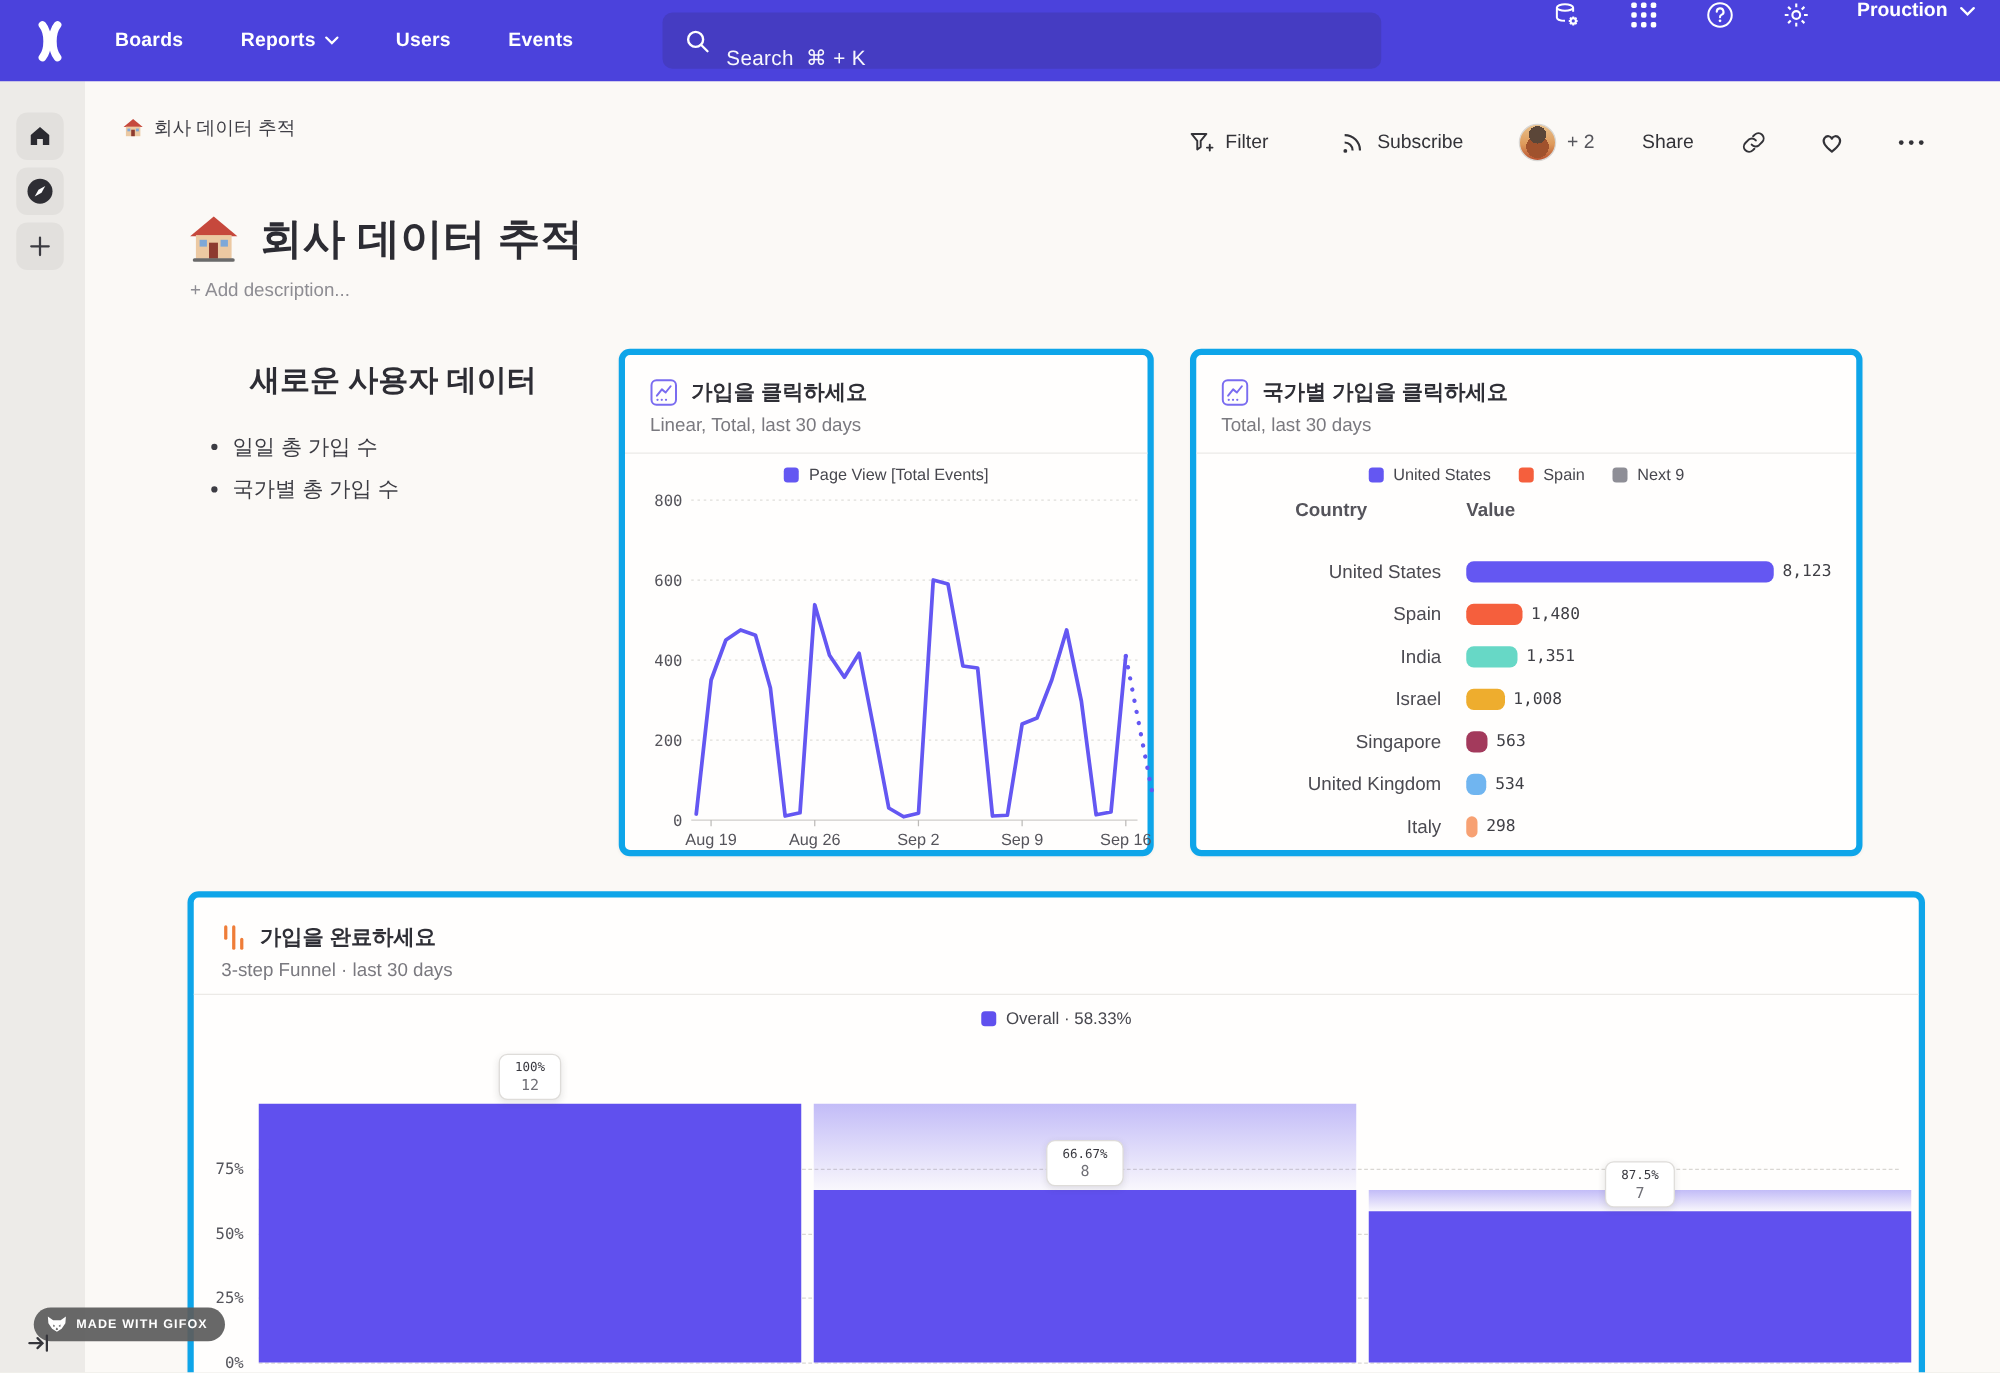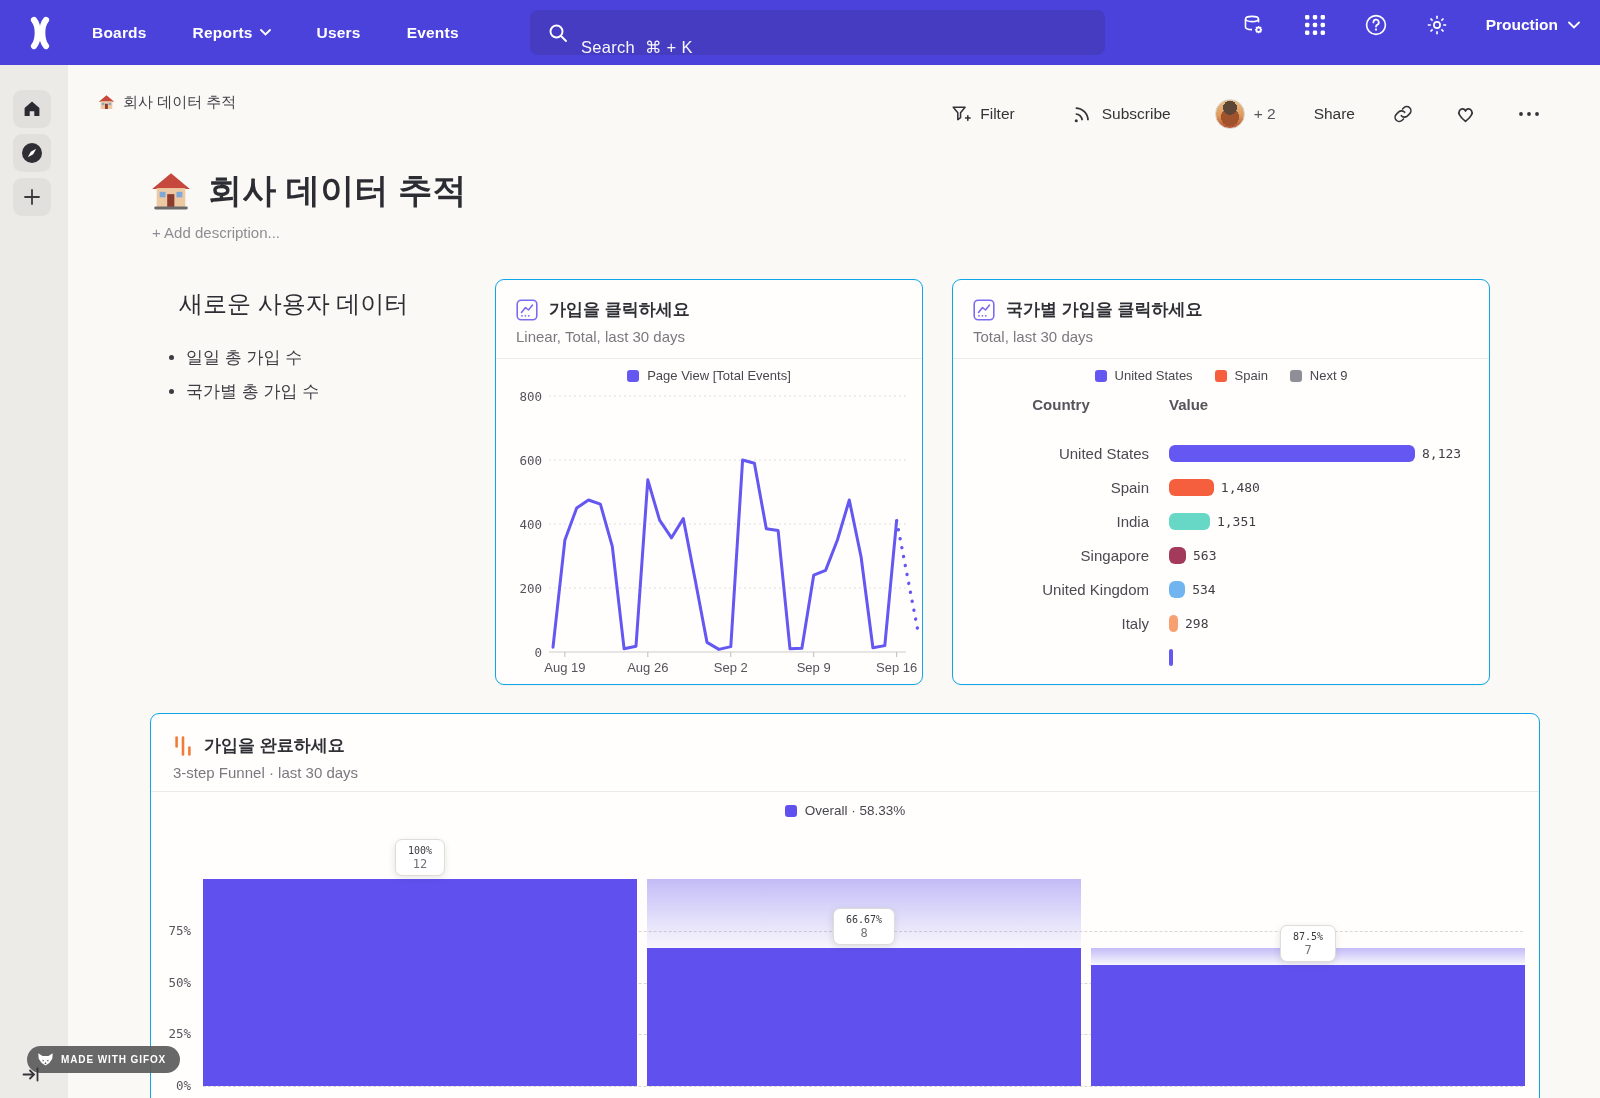--- a/index.html
+++ b/index.html
@@ -10,21 +10,21 @@
 
   
   .topnav{position:absolute;left:0;top:0;width:1600px;height:65px;background:#4b42dc;z-index:30;
     display:flex;align-items:center;}
   .nav-logo{position:absolute;left:22px;top:15px;width:36px;height:36px;}
   .nav-menu{position:absolute;left:92px;top:0;height:65px;display:flex;align-items:center;gap:46px;}
   .nav-item{color:#fff;font-size:15.5px;font-weight:600;letter-spacing:.2px;display:flex;align-items:center;gap:7px;cursor:pointer;}
   .searchbar{position:absolute;left:530px;top:10px;width:575px;height:45px;background:#453cc2;border-radius:8px;
     display:flex;align-items:center;padding:0 18px;gap:13px;}
   .searchbar .ph{color:rgba(255,255,255,.96);font-size:16.5px;font-weight:500;letter-spacing:.3px;margin-top:29px;}
-  .nav-right{position:absolute;right:20px;top:0;height:50px;display:flex;align-items:center;gap:37px;}
+  .nav-right{position:absolute;right:20px;top:0;height:50px;display:flex;align-items:flex-start;gap:37px;}
   .nav-icon{width:24px;height:24px;display:flex;align-items:center;justify-content:center;cursor:pointer;}
   .nav-project{color:#fff;font-size:15.5px;font-weight:700;display:flex;align-items:center;gap:10px;cursor:pointer;}
 
   
   .rail{position:absolute;left:0;top:65px;width:68px;height:1033px;background:#edebe8;}
   .rail-btn{position:absolute;left:13px;width:38px;height:38px;border-radius:9px;background:#e2e0dd;
     display:flex;align-items:center;justify-content:center;cursor:pointer;}
   .content-bg{position:absolute;left:68px;top:65px;width:1532px;height:1033px;background:#fbf9f6;}
 
   
@@ -36,33 +36,33 @@
       radial-gradient(circle at 50% 28%, #5b4638 0 7px, transparent 7px),
       radial-gradient(circle at 50% 62%, #a0522d 0 9px, transparent 9px),
       linear-gradient(180deg,#e8c08a 0%,#de9a5b 55%,#b9512e 100%);}
 
   
   .page-title{position:absolute;left:150px;top:168px;display:flex;align-items:center;gap:16px;}
   .page-title .t{font-size:34px;font-weight:700;color:#2c2c33;letter-spacing:.2px;}
   .add-desc{position:absolute;left:152px;top:224px;font-size:15px;color:#8e8d93;cursor:text;}
 
   
-  .card{position:absolute;background:#fffefd;border:1px solid #0ea5e9;border-radius:9px;
+  .card{position:absolute;background:#fffefd;border:5px solid #0ea5e9;border-radius:9px;
     box-shadow:0 1px 2px rgba(60,60,60,.04);}
   .card-head{position:absolute;left:20px;top:18px;display:flex;align-items:center;gap:11px;}
   .card-title{font-size:17px;font-weight:700;color:#2f2f36;}
   .card-sub{position:absolute;left:20px;top:48px;font-size:15px;color:#7a797f;}
   .card-div{position:absolute;left:0;right:0;top:78px;height:1px;background:#eceae7;}
   .legend-row{position:absolute;left:0;right:0;top:88px;display:flex;justify-content:center;gap:22px;}
   .legend-item{display:flex;align-items:center;gap:8px;font-size:13px;color:#47474e;}
   .sq{width:12px;height:12px;border-radius:3px;flex:0 0 auto;}
 
   
   .text-widget{position:absolute;left:150px;top:280px;width:340px;}
-  .text-widget h2{margin:8px 0 0 29px;font-size:24px;font-weight:400;color:#2d2d34;}
+  .text-widget h2{margin:8px 0 0 50px;font-size:24px;font-weight:700;color:#2d2d34;}
   .text-widget ul{margin:26px 0 0 18px;padding:0 0 0 18px;}
   .text-widget li{font-size:17px;color:#3c3c43;margin-bottom:11px;}
 
   
   #line-card{left:495px;top:279px;width:428px;height:406px;}
   #line-svg-holder{position:absolute;left:12px;top:106px;width:412px;height:296px;}
 
   
   #bar-card{left:952px;top:279px;width:538px;height:406px;overflow:hidden;}
   .bar-cols{position:absolute;left:0;top:116px;width:100%;display:flex;}
@@ -365,20 +365,25 @@
           <span class="lbl">Spain</span>
           <span class="bar" style="background: rgb(245, 95, 61); width: 44.8209px;"></span>
           <span class="val mono">1,480</span>
         </div>
         <div class="brow">
           <span class="lbl">India</span>
           <span class="bar" style="background: rgb(103, 216, 198); width: 40.9142px;"></span>
           <span class="val mono">1,351</span>
         </div>
         <div class="brow">
+          <span class="lbl">Israel</span>
+          <span class="bar" style="background: rgb(238, 173, 46); width: 30.5267px;"></span>
+          <span class="val mono">1,008</span>
+        </div>
+        <div class="brow">
           <span class="lbl">Singapore</span>
           <span class="bar" style="background: rgb(163, 58, 92); width: 17.0501px;"></span>
           <span class="val mono">563</span>
         </div>
         <div class="brow">
           <span class="lbl">United Kingdom</span>
           <span class="bar" style="background: rgb(112, 181, 240); width: 16.1719px;"></span>
           <span class="val mono">534</span>
         </div>
         <div class="brow">

